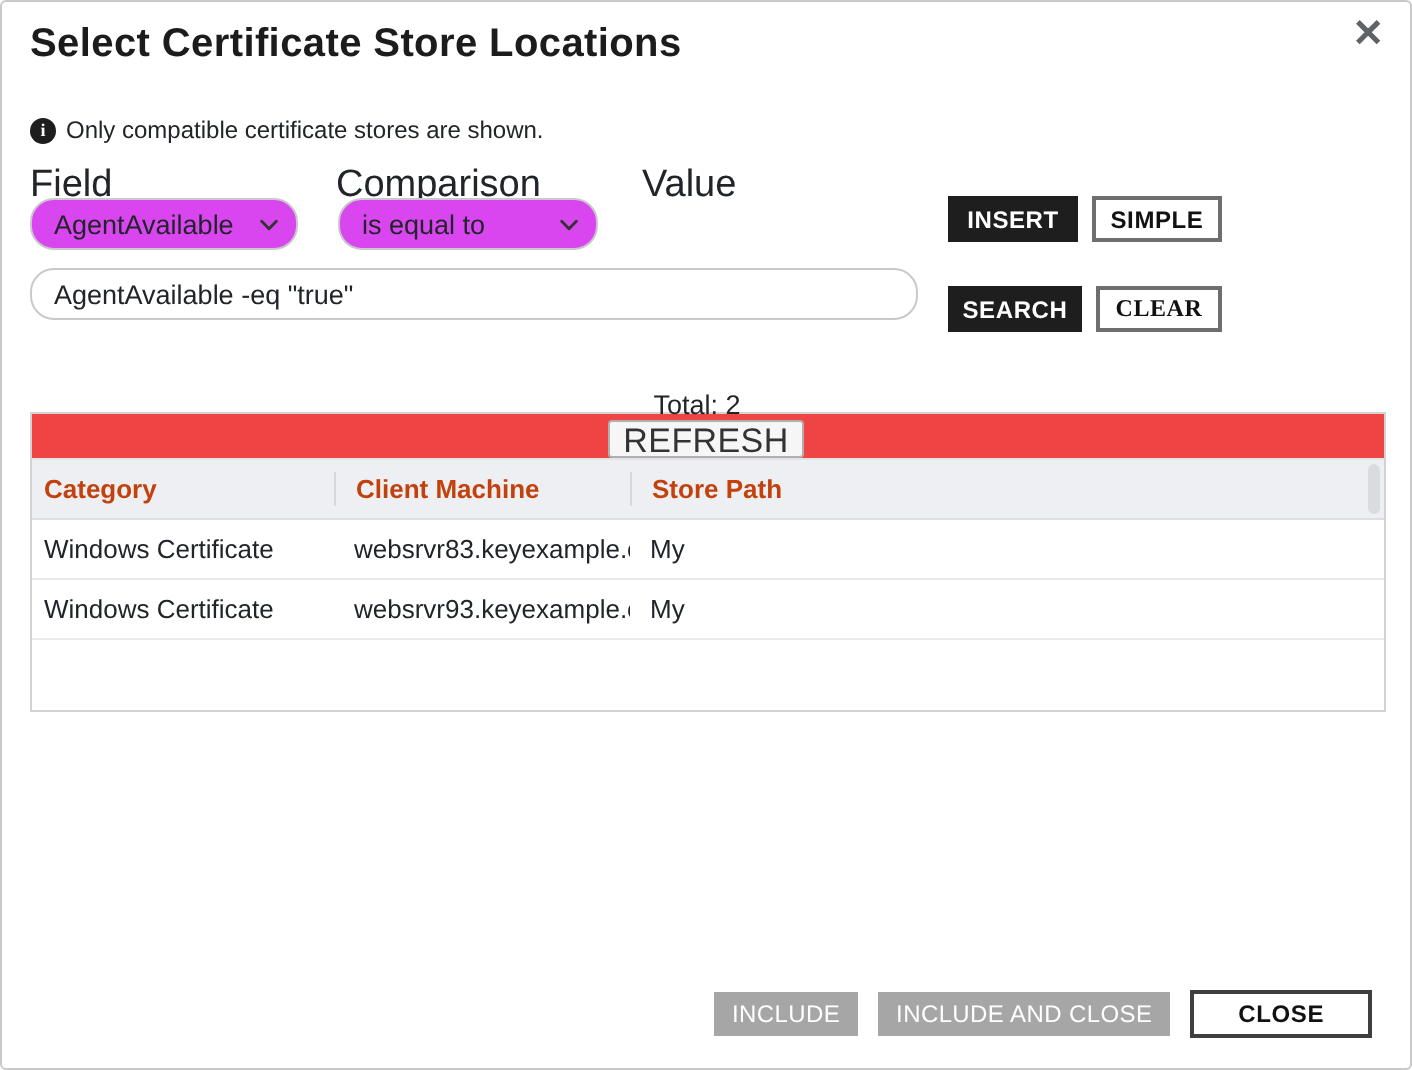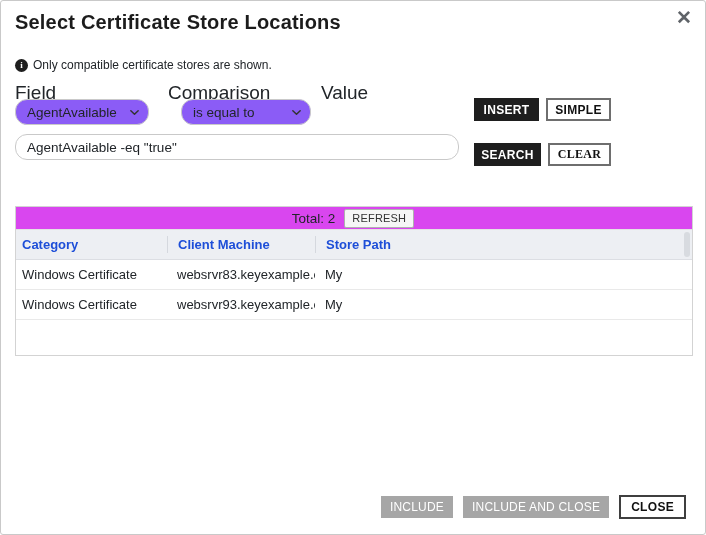--- a/index.html
+++ b/index.html
@@ -42,27 +42,27 @@
   }
 
   
   .flabel { position: absolute; top: 81px; font-size: 19px; color: #212529; }
   .lbl-field { left: 14px; }
   .lbl-comparison { left: 167px; }
   .lbl-value { left: 320px; }
 
   .select-wrap { position: absolute; top: 98px; height: 26px; }
   .sw-field { left: 14px; width: 134px; }
-  .sw-comparison { left: 180px; width: 130px; }
+  .sw-comparison { left: 168px; width: 130px; }
   .sw-value { left: 320px; width: 130px; }
   .select-wrap select {
     width: 100%; height: 100%;
     -webkit-appearance: none; appearance: none;
     border: 1px solid #c9c9c9; border-radius: 12px;
-    background: #8b5cf6; color: #212529;
+    background: #d946ef; color: #212529;
     font-family: "Liberation Sans", sans-serif;
     font-size: 13.5px; padding: 0 26px 0 11px;
     outline: none;
   }
   .select-wrap .chev {
     position: absolute; right: 9px; top: 8px; pointer-events: none;
     width: 11px; height: 11px; display: block;
   }
 
   
@@ -90,41 +90,42 @@
     outline: none;
   }
 
   
   .table-panel {
     position: absolute; left: 14px; top: 205px;
     width: 678px; height: 150px;
     border: 1px solid #d3d3d3; background: #fff;
   }
   .table-toolbar {
-    height: 23px; background: #d946ef;
+    height: 23px; background: #ef4444;
     border-bottom: 1px solid #e3e3e3;
-    display: flex; align-items: center; justify-content: center;
+    display: flex; align-items: center; justify-content: flex-end;
     padding-right: 2px;
+    flex-direction: column;
   }
   .total-text { font-size: 13.5px; color: #212529; margin-right: 9px; }
   .btn-refresh {
     height: 19px; padding: 0 7px;
     background: #f6f6f6; border: 1px solid #b0b0b0; border-radius: 2px;
-    font-size: 11px; color: #333; letter-spacing: .2px; cursor: pointer;
+    font-size: 17px; color: #333; letter-spacing: .2px; cursor: pointer;
     font-family: "Liberation Sans", sans-serif;
   }
 
   .thead {
     position: relative;
     display: grid; grid-template-columns: 151px 148px 224px 1fr;
     height: 30px; background: #edeff3; align-items: center;
     border-bottom: 1px solid #dcdee3;
   }
   .th {
-    font-size: 13px; font-weight: bold; color: #1d4ed8;
+    font-size: 13px; font-weight: bold; color: #c2410c;
     padding-left: 10px; height: 17px; line-height: 17px;
   }
   .th:first-child { padding-left: 6px; border-left: none; }
   .th + .th { border-left: 1px solid #d5d8de; }
   .scrollbar-hint {
     position: absolute; right: 2px; top: 2px; bottom: 2px; width: 6px;
     background: #d8dbe0; border-radius: 3px;
   }
 
   .trow {
@@ -140,21 +141,21 @@
   .footer {
     position: absolute; right: 19px; bottom: 15px;
     display: flex; align-items: center; gap: 10px; margin-left: 42px;
   }
   .btn-gray {
     background: #a6a6a6; color: #fff; height: 22px;
     padding: 0 9px; font-size: 12px; letter-spacing: .2px;
   }
   .btn-close-f {
     background: #fff; color: #111; border: 2px solid #3f3f3f;
-    height: 24px; padding: 0 10px; font-size: 12px; font-weight: 600;
+    height: 24px; padding: 0 22px; font-size: 12px; font-weight: 600;
   }
 </style>
 </head>
 <body>
 
 <div class="dialog">
 
   <div class="title">Select Certificate Store Locations</div>
   <div class="close-x">✕</div>
 

